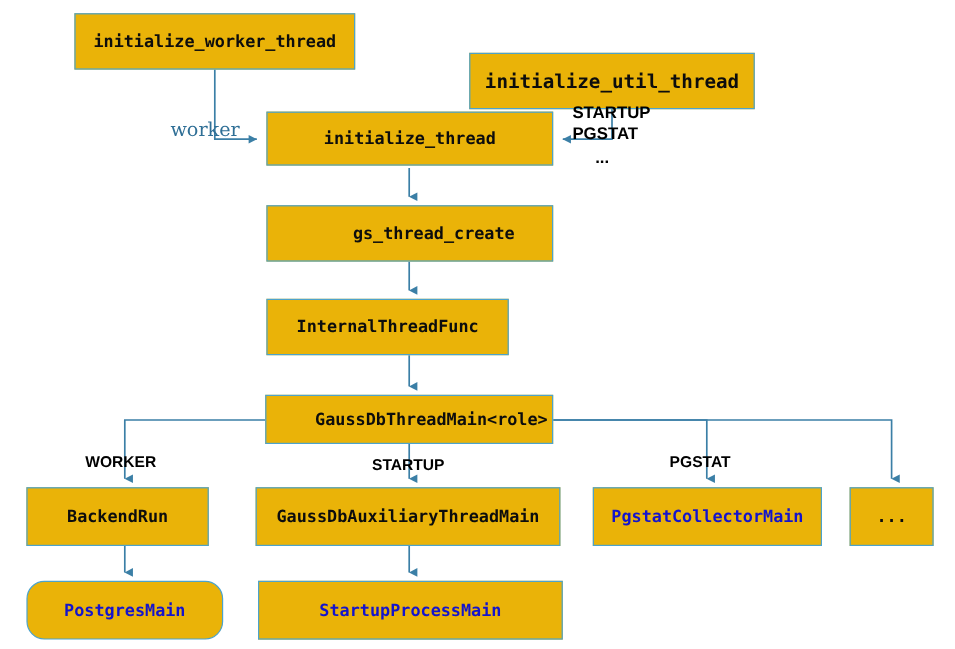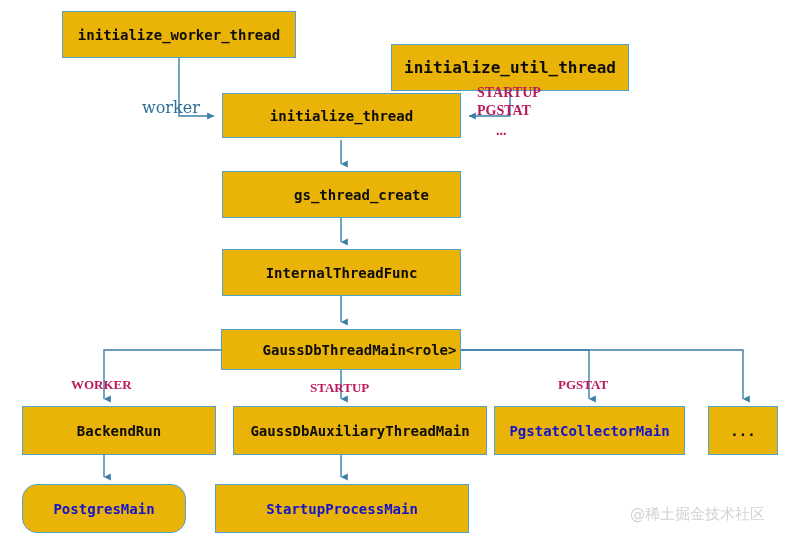--- a/index.html
+++ b/index.html
@@ -33,22 +33,22 @@
     font-weight:bold;
     color:#0d0d0d;
     letter-spacing:0px;
     white-space:nowrap;
     z-index:2;
   }
   .node.blue{ color:#1414cc; }
   .node .lbl{ display:block; line-height:1; }
   .edge-label{
     position:absolute;
-    color:#be185d;
-    font-family:Liberation Serif, serif;
+    color:#000000;
+    font-family:Liberation Sans, sans-serif;
     font-weight:bold;
     white-space:nowrap;
     z-index:3;
     line-height:1.05;
   }
   .edge-label.serif-lc{
     font-family:"DejaVu Serif","Liberation Serif",serif;
     font-weight:normal;
     color:#2f6f96;
   }
@@ -99,30 +99,30 @@
       </div>
       <div class="node" style="left: 391px; top: 11px; width: 238px; height: 47px; font-size: 16px; margin-top: 33px;">
         <span class="lbl">initialize_util_thread</span>
       </div>
       <div class="node" style="left: 222px; top: 93px; width: 239px; height: 45px; font-size: 14px;">
         <span class="lbl">initialize_thread</span>
       </div>
       <div class="node" style="left: 222px; top: 171px; width: 239px; height: 47px; font-size: 14px; padding-left: 40px;">
         <span class="lbl">gs_thread_create</span>
       </div>
-      <div class="node" style="left: 222px; top: 249px; width: 239px; height: 47px; font-size: 14px;">
+      <div class="node" style="left: 222px; top: 249px; width: 202px; height: 47px; font-size: 14px;">
         <span class="lbl">InternalThreadFunc</span>
       </div>
       <div class="node" style="left: 221px; top: 329px; width: 240px; height: 41px; font-size: 14px; padding-left: 37px;">
         <span class="lbl">GaussDbThreadMain&lt;role&gt;</span>
       </div>
-      <div class="node" style="left: 22px; top: 406px; width: 194px; height: 49px; font-size: 14px;">
+      <div class="node" style="left: 22px; top: 406px; width: 152px; height: 49px; font-size: 14px;">
         <span class="lbl">BackendRun</span>
       </div>
-      <div class="node" style="left: 233px; top: 406px; width: 254px; height: 49px; font-size: 14px;">
+      <div class="node" style="left: 213px; top: 406px; width: 254px; height: 49px; font-size: 14px;">
         <span class="lbl">GaussDbAuxiliaryThreadMain</span>
       </div>
       <div class="node blue" style="left: 494px; top: 406px; width: 191px; height: 49px; font-size: 14px;">
         <span class="lbl">PgstatCollectorMain</span>
       </div>
       <div class="node" style="left: 708px; top: 406px; width: 70px; height: 49px; font-size: 14px;">
         <span class="lbl">...</span>
       </div>
       <div class="node blue" style="left: 22px; top: 484px; width: 164px; height: 49px; font-size: 14px; border-radius: 15px;">
         <span class="lbl">PostgresMain</span>
@@ -134,14 +134,13 @@
   <div id="label-layer">
       <div class="edge-label serif-lc" style="left: 142px; top: 100px; font-size: 16px;">worker</div>
       <div class="edge-label" style="left: 477px; top: 86px; font-size: 14px;">STARTUP</div>
       <div class="edge-label" style="left: 477px; top: 104px; font-size: 14px;">PGSTAT</div>
       <div class="edge-label" style="left: 496px; top: 124px; font-size: 14px;">...</div>
       <div class="edge-label" style="left: 71px; top: 378px; font-size: 13px;">WORKER</div>
       <div class="edge-label" style="left: 310px; top: 381px; font-size: 13px;">STARTUP</div>
       <div class="edge-label" style="left: 558px; top: 378px; font-size: 13px;">PGSTAT</div>
     </div>
 
-  <div class="watermark" style="left: 630px; top: 505px;">@稀土掘金技术社区</div>
 </div>
 
 </body></html>

